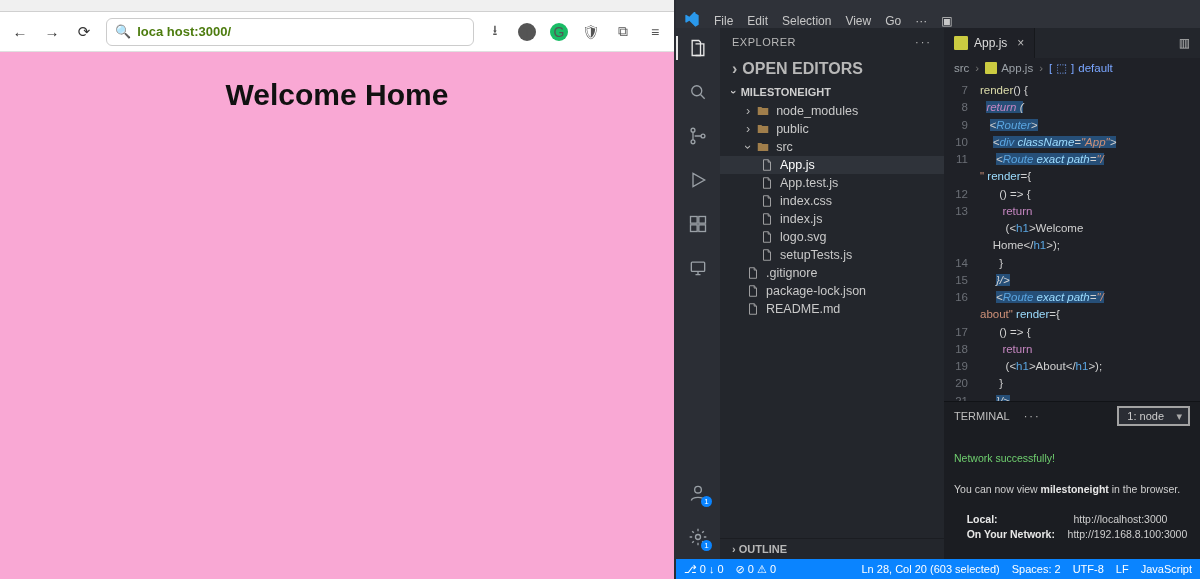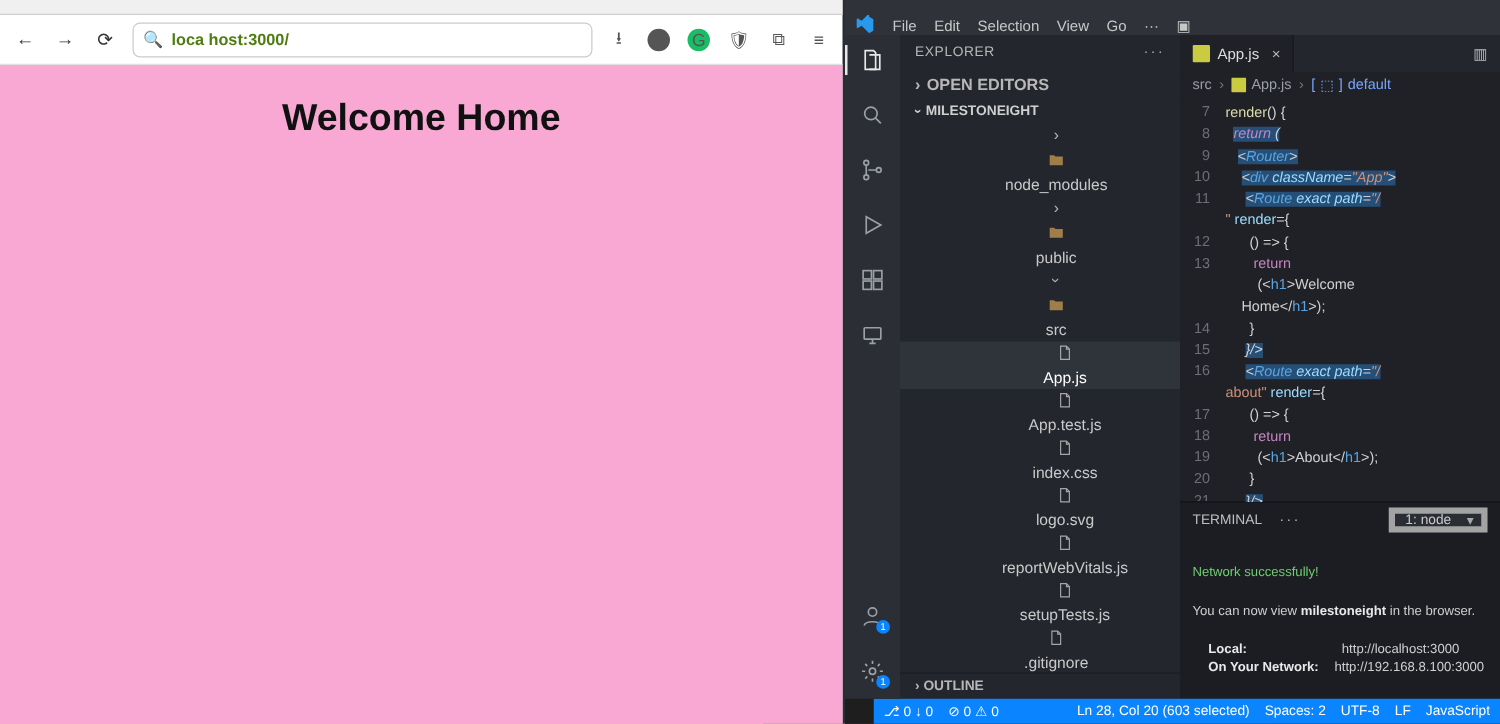--- a/index.html
+++ b/index.html
@@ -31,26 +31,26 @@
   .activitybar { width:44px; background:#2b2e35; display:flex; flex-direction:column; align-items:center; padding-top:8px; gap:20px; color:#9aa0a6; position:relative; }
   .activitybar .ab-icon { width:24px; height:24px; display:flex; align-items:center; justify-content:center; font-size:18px; cursor:pointer; }
   .activitybar .ab-icon.active { color:#e8e8e8; }
   .activitybar .ab-icon.active::before { content:""; position:absolute; left:0; width:2px; height:24px; background:#e8e8e8; }
   .activitybar .ab-bottom { margin-top:auto; margin-bottom:10px; display:flex; flex-direction:column; gap:20px; align-items:center; }
   .badge-dot { position:relative; }
   .badge-dot::after { content:"1"; width:11px; height:11px; border-radius:50%; background:#0a84ff; color:#fff; font-size:8px; position:absolute; bottom:-2px; right:-2px; display:flex; align-items:center; justify-content:center; }
   .sidebar { width:224px; background:#23262c; display:flex; flex-direction:column; min-width:0; }
   .sidebar-header { height:28px; display:flex; align-items:center; justify-content:space-between; padding:0 12px; font-size:11px; letter-spacing:.5px; color:#b8b8b8; }
   .ellipsis { letter-spacing:2px; cursor:pointer; }
-  .section-title { padding:4px 12px; font-size:13px; font-weight:600; color:#b8b8b8; display:flex; align-items:center; gap:5px; cursor:pointer; }
+  .section-title { padding:4px 12px; font-size:16px; font-weight:600; color:#b8b8b8; display:flex; align-items:center; gap:5px; cursor:pointer; }
   .section-title::before { content:"›"; display:inline-block; color:#b8b8b8; }
   .project { padding:4px 12px; font-size:11px; font-weight:700; color:#cfcfcf; display:flex; align-items:center; gap:5px; cursor:pointer; }
   .project::before { content:"›"; transform:rotate(90deg); color:#cfcfcf; }
   .tree { flex:1; overflow:auto; font-size:12.5px; color:#c9c9c9; }
-  .tree-item { display:flex; align-items:center; gap:6px; padding:2px 0 2px 26px; cursor:pointer; white-space:nowrap;flex-direction:column; }
+  .tree-item { display:flex; align-items:flex-start; gap:6px; padding:2px 0 2px 26px; cursor:pointer; white-space:nowrap; }
   .tree-item.depth2 { padding-left:40px; }
   .tree-item.folder::before { content:"›"; color:#b8b8b8; }
   .tree-item.folder.open::before { transform:rotate(90deg); }
   .tree-item .ficon { width:14px; height:14px; display:inline-flex; align-items:center; justify-content:center; opacity:.8; }
   .tree-item.active { background:#2f333a; color:#fff; }
   .outline { padding:4px 12px; font-size:11px; font-weight:600; color:#b8b8b8; border-top:1px solid #1b1d22; cursor:pointer; }
   .outline::before { content:"› "; color:#b8b8b8; }
   .editor { flex:1; display:flex; flex-direction:column; background:#1f2127; min-width:0; }
   .tabs { height:30px; background:#23262c; display:flex; align-items:center; }
   .tab { height:30px; background:#1f2127; display:flex; align-items:center; gap:6px; padding:0 10px; font-size:12px; color:#ddd; border-right:1px solid #16181c; cursor:pointer; }
@@ -64,25 +64,25 @@
   .sym { color:#7aa6ff; }
   .editor-body { flex:1; display:flex; min-height:0; font-family:Consolas,monospace; font-size:11.5px; line-height:1.5; overflow:hidden; }
   .gutter { width:30px; text-align:right; color:#6b6f76; padding:4px 6px 0 0; background:#1f2127; user-select:none; }
   .code { flex:1; padding:4px 6px; white-space:pre; overflow:auto; color:#d0d0d0; }
   .c-kw { color:#c586c0; } .c-fn { color:#dcdcaa; } .c-tag { color:#5aa5e0; }
   .c-attr { color:#9cdcfe; } .c-str { color:#ce9178; } .c-pun { color:#d4d4d4; }
   .hl { background:#264f78;font-style:italic; }
   .terminal { height:158px; border-top:1px solid #111317; background:#1b1d22; display:flex; flex-direction:column; }
   .term-tabs { height:28px; display:flex; align-items:center; padding:0 10px; gap:14px; color:#bfbfbf; font-size:11px; }
   .term-tabs .ellipsis { color:#bfbfbf; }
-  .term-select { margin-left:auto; height:20px; background:#2a2d34; border:5px solid #a3a3a3; padding:2px 24px 2px 8px; font-size:11px; color:#ccc; display:flex; align-items:center; position:relative; }
+  .term-select { margin-left:auto; height:20px; background:#2a2d34; border:2px solid #a3a3a3; padding:2px 24px 2px 8px; font-size:11px; color:#ccc; display:flex; align-items:center; position:relative; }
   .term-select::after { content:"▾"; position:absolute; right:6px; color:#aaa; }
   .term-body { flex:1; padding:6px 10px; font-family:Consolas,monospace; font-size:10.5px; color:#cfcfcf; line-height:1.45; overflow:hidden; }
   .ok { color:#6fcf6f; } .bold { font-weight:700; color:#e8e8e8; }
-  .statusbar { height:20px; background:#0a84ff; color:#fff; display:flex; align-items:center; font-size:11px; padding:0 8px; gap:12px;margin-left:23px; }
+  .statusbar { height:20px; background:#0a84ff; color:#fff; display:flex; align-items:center; font-size:11px; padding:0 8px; gap:12px; }
   .statusbar .right { margin-left:auto; display:flex; gap:12px; align-items:center; }
   svg { display:block; }
   .stat-item{ cursor:pointer; white-space:nowrap; }
 </style>
 </head>
 <body>
 
 <div class="browser">
   <div class="browser-tabstrip"></div>
   <div class="browser-toolbar">
@@ -244,30 +244,30 @@
             </span>
             <span>index.css</span>
           </div>
           <div class="tree-item depth2">
             <span class="ficon">
               <svg viewBox="0 0 24 24" width="14" height="14" fill="none" stroke="#c7c7c7" stroke-width="1.6">
                 <path d="M6 3h8l4 4v14H6z"></path>
                 <path d="M14 3v4h4"></path>
               </svg>
             </span>
+            <span>index.js</span>
+          </div>
+          <div class="tree-item depth2">
+            <span class="ficon">
+              <svg viewBox="0 0 24 24" width="14" height="14" fill="none" stroke="#c7c7c7" stroke-width="1.6">
+                <path d="M6 3h8l4 4v14H6z"></path>
+                <path d="M14 3v4h4"></path>
+              </svg>
+            </span>
             <span>logo.svg</span>
-          </div>
-          <div class="tree-item depth2">
-            <span class="ficon">
-              <svg viewBox="0 0 24 24" width="14" height="14" fill="none" stroke="#c7c7c7" stroke-width="1.6">
-                <path d="M6 3h8l4 4v14H6z"></path>
-                <path d="M14 3v4h4"></path>
-              </svg>
-            </span>
-            <span>reportWebVitals.js</span>
           </div>
           <div class="tree-item depth2">
             <span class="ficon">
               <svg viewBox="0 0 24 24" width="14" height="14" fill="none" stroke="#c7c7c7" stroke-width="1.6">
                 <path d="M6 3h8l4 4v14H6z"></path>
                 <path d="M14 3v4h4"></path>
               </svg>
             </span>
             <span>setupTests.js</span>
           </div>

